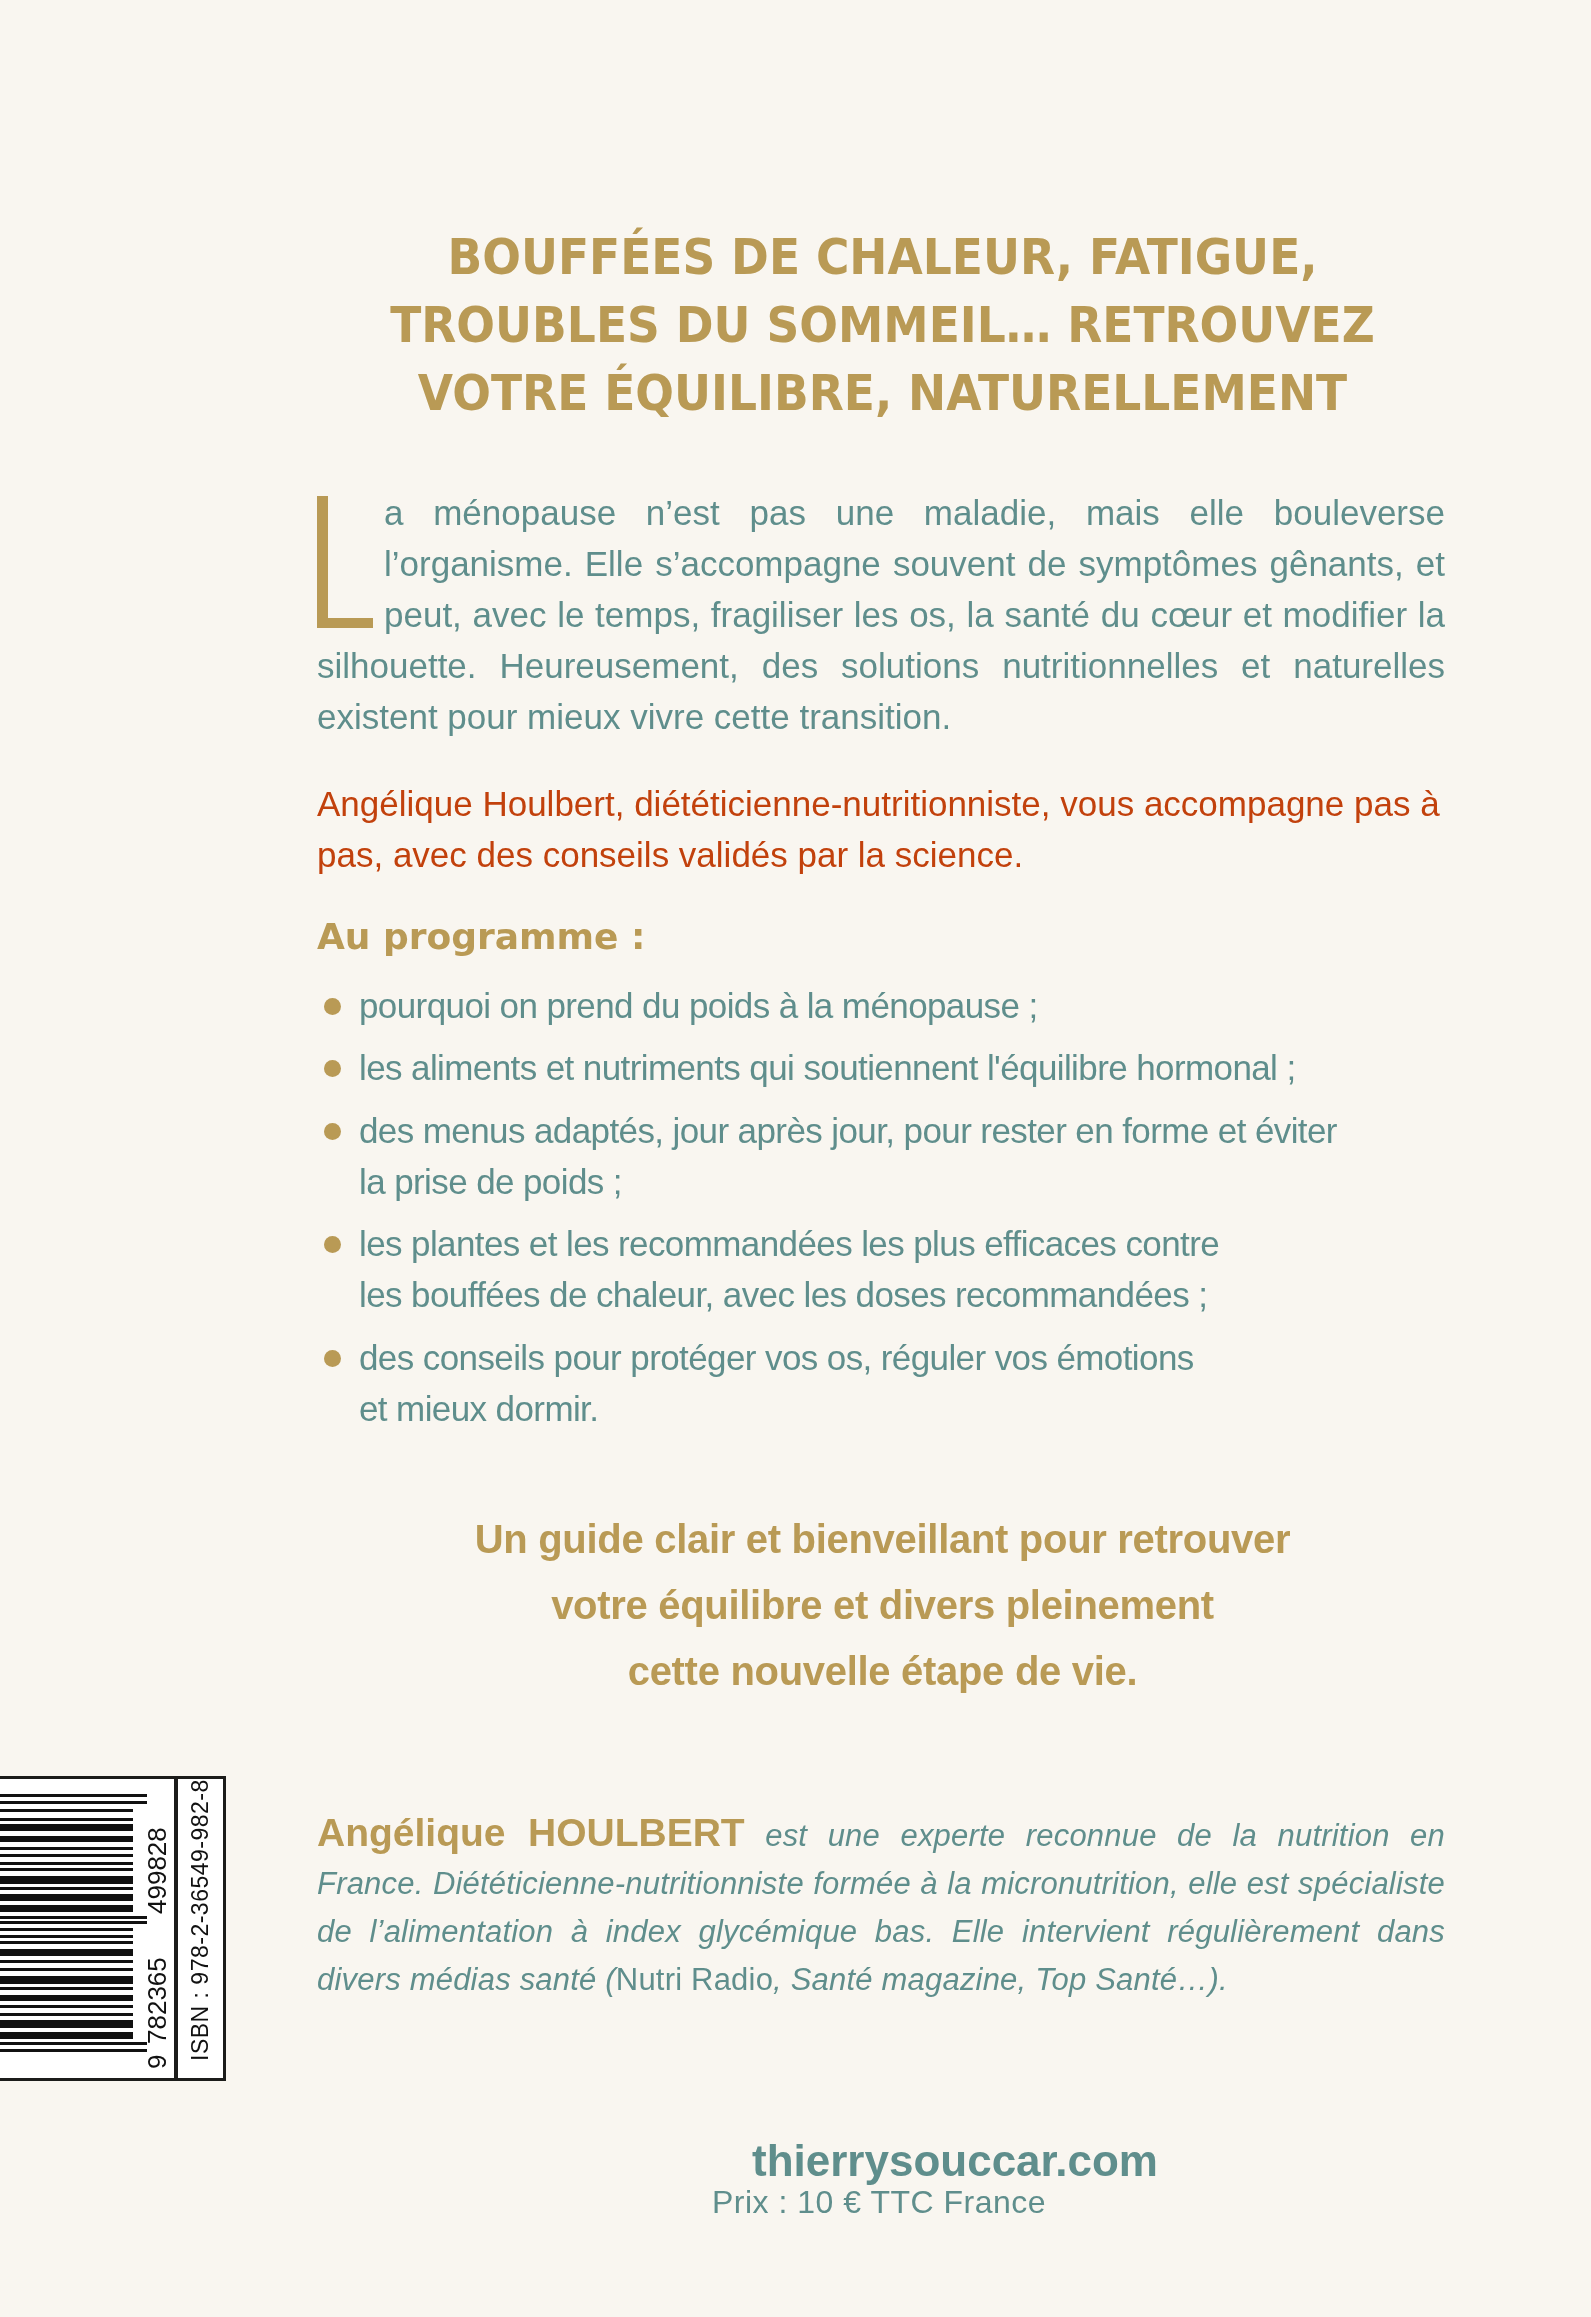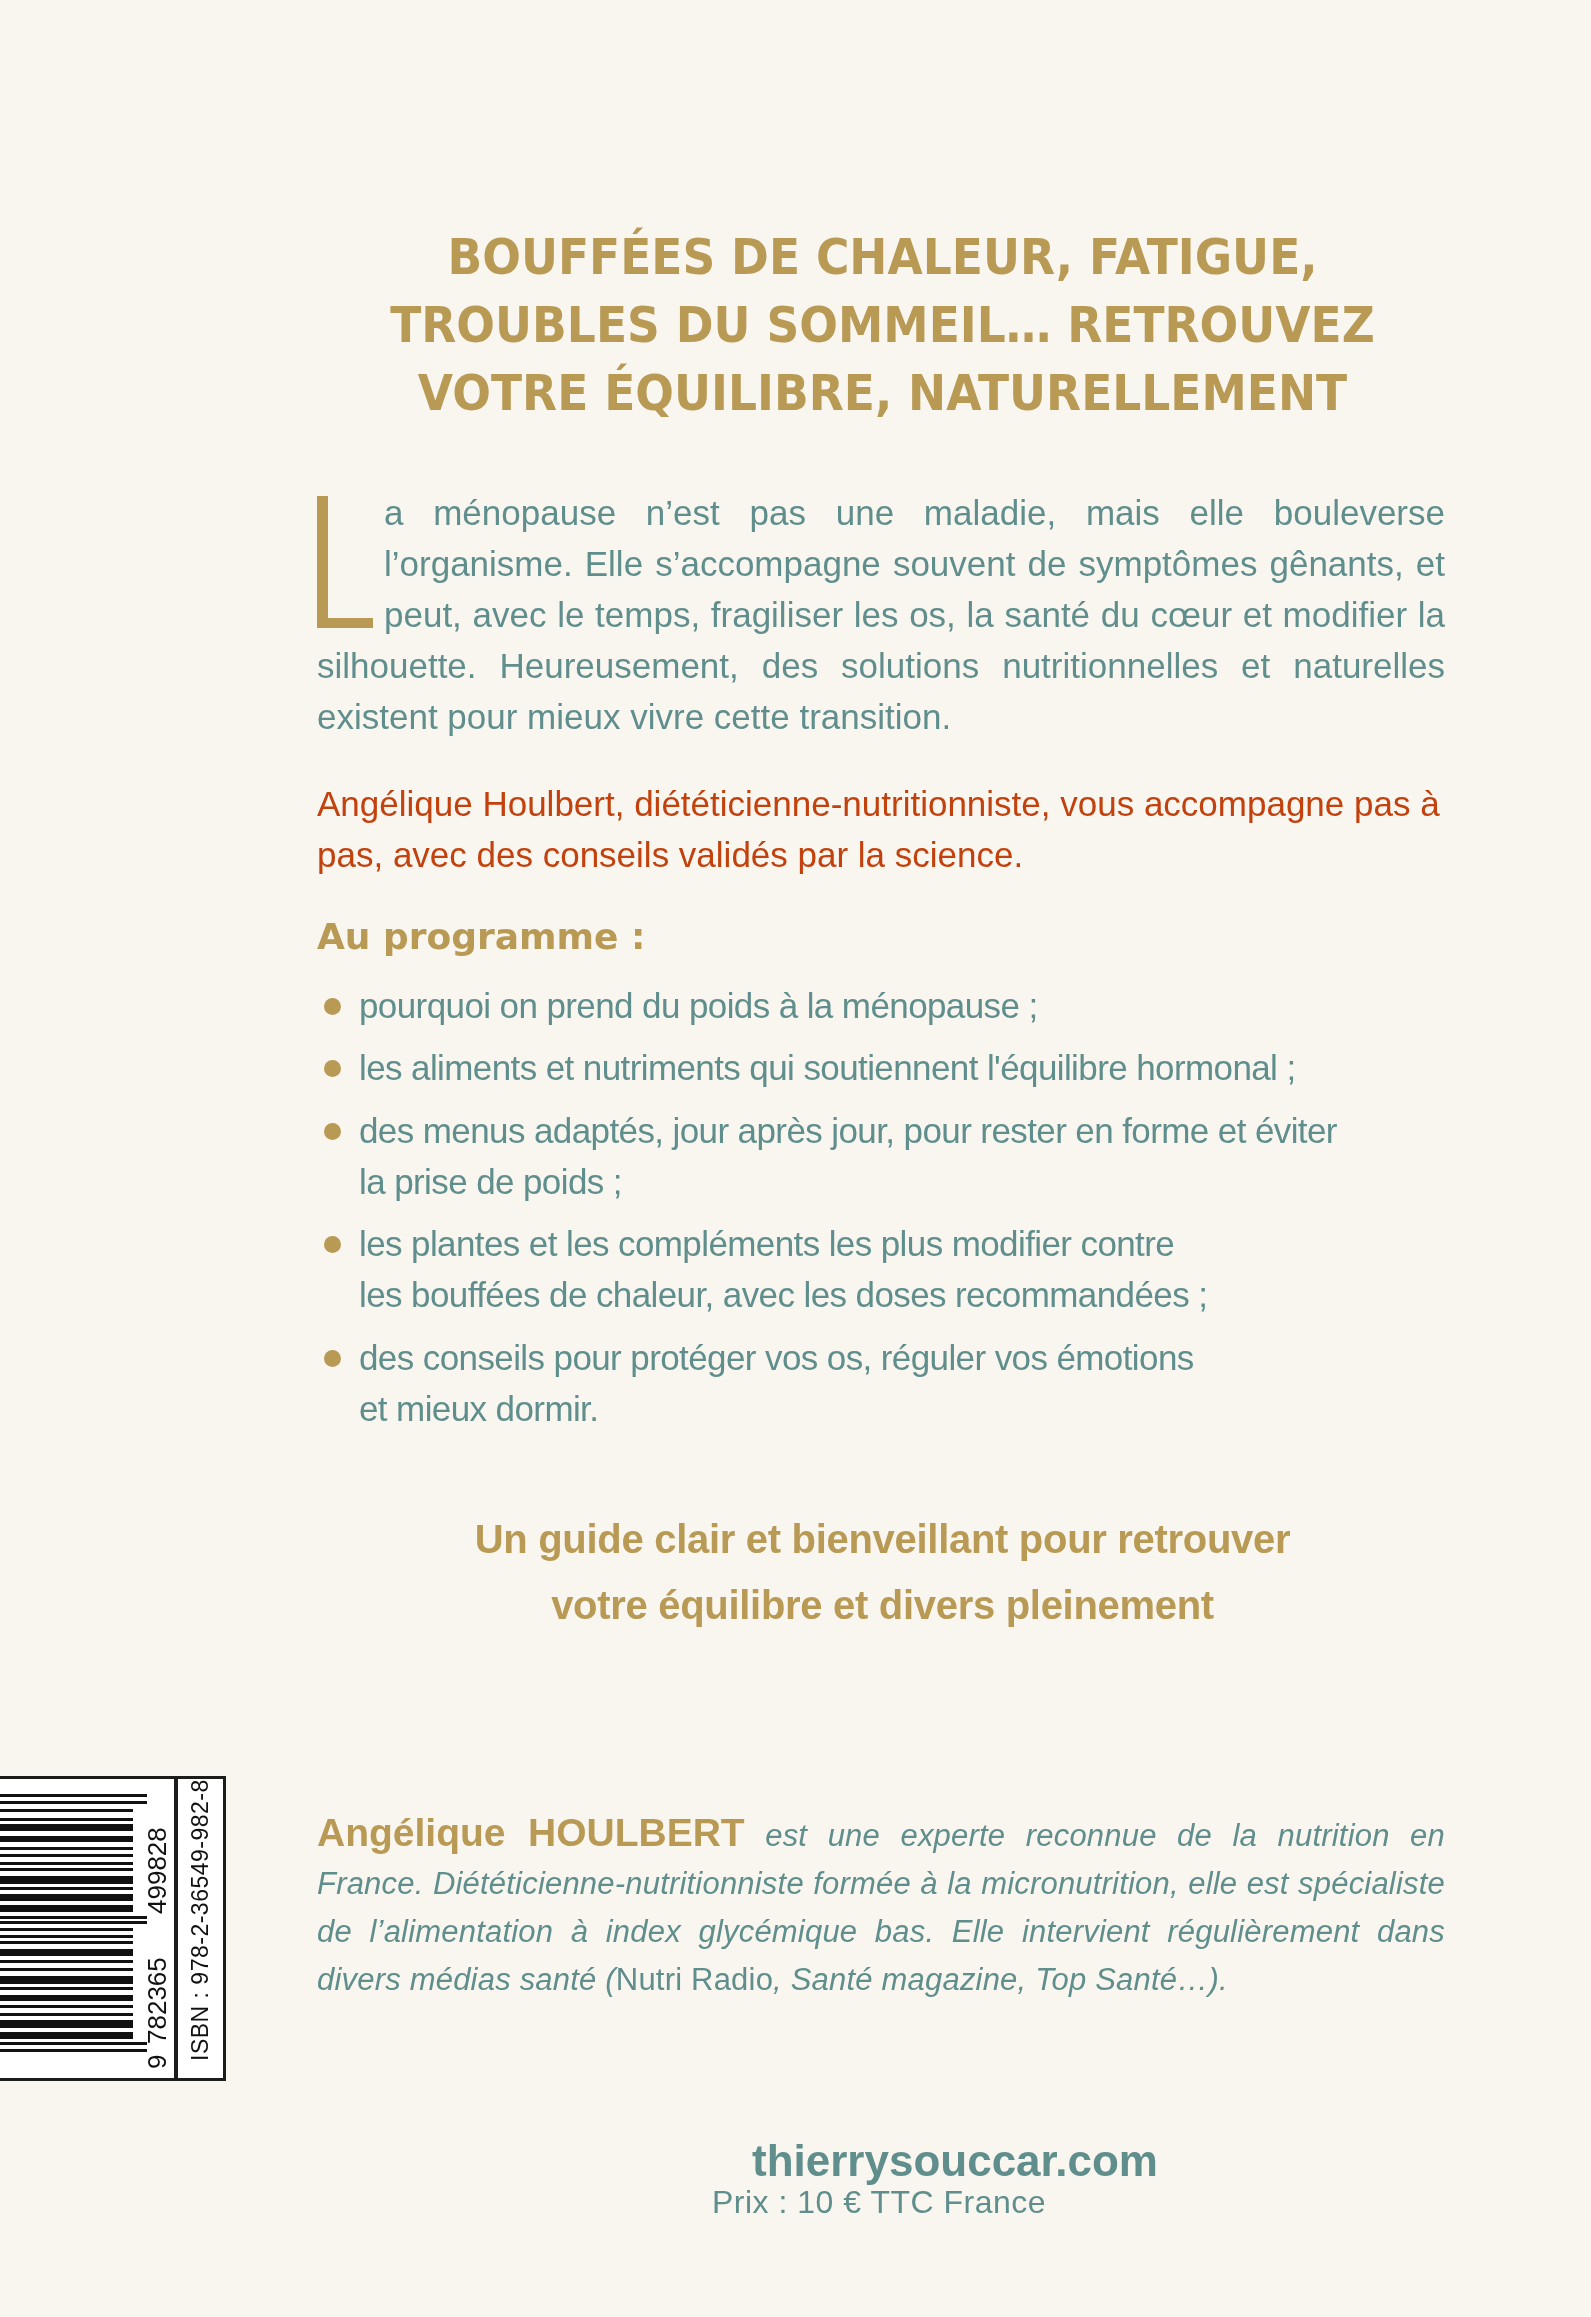--- a/index.html
+++ b/index.html
@@ -117,27 +117,28 @@
 </p>
 
 <p class="para2">Angélique Houlbert, diététicienne-nutritionniste, vous accompagne pas à pas, avec des conseils validés par la science.</p>
 
 <h2 class="prog-title">Au programme :</h2>
 
 <ul class="prog-list">
   <li><span class="bullet"></span><span>pourquoi on prend du poids à la ménopause ;</span></li>
   <li><span class="bullet"></span><span>les aliments et nutriments qui soutiennent l'équilibre hormonal ;</span></li>
   <li style="padding-right:105px"><span class="bullet"></span><span>des menus adaptés, jour après jour, pour rester en forme et éviter la prise de poids ;</span></li>
-  <li style="padding-right:238px"><span class="bullet"></span><span>les plantes et les compléments les plus modifier contre les bouffées de chaleur, avec les doses recommandées ;</span></li>
+  <li style="padding-right:238px"><span class="bullet"></span><span>les plantes et les recommandées les plus efficaces contre les bouffées de chaleur, avec les doses recommandées ;</span></li>
   <li style="padding-right:238px"><span class="bullet"></span><span>des conseils pour protéger vos os, réguler vos émotions et mieux dormir.</span></li>
 </ul>
 
 <p class="tagline">
   <span>Un guide clair et bienveillant pour retrouver</span>
   <span>votre équilibre et divers pleinement</span>
+  <span>cette nouvelle étape de vie.</span>
 </p>
 
 <div class="barcode-box">
   <div class="bars">
     <div class="bar" style="top:0px;width:150px;height:2.9px"></div>
     <div class="bar" style="top:6.7px;width:150px;height:2.9px"></div>
     <div class="bar" style="top:15px;width:136px;height:2.9px"></div>
     <div class="bar" style="top:24px;width:136px;height:2.9px"></div>
     <div class="bar" style="top:30px;width:136px;height:6.7px"></div>
     <div class="bar" style="top:42px;width:136px;height:5.7px"></div>

